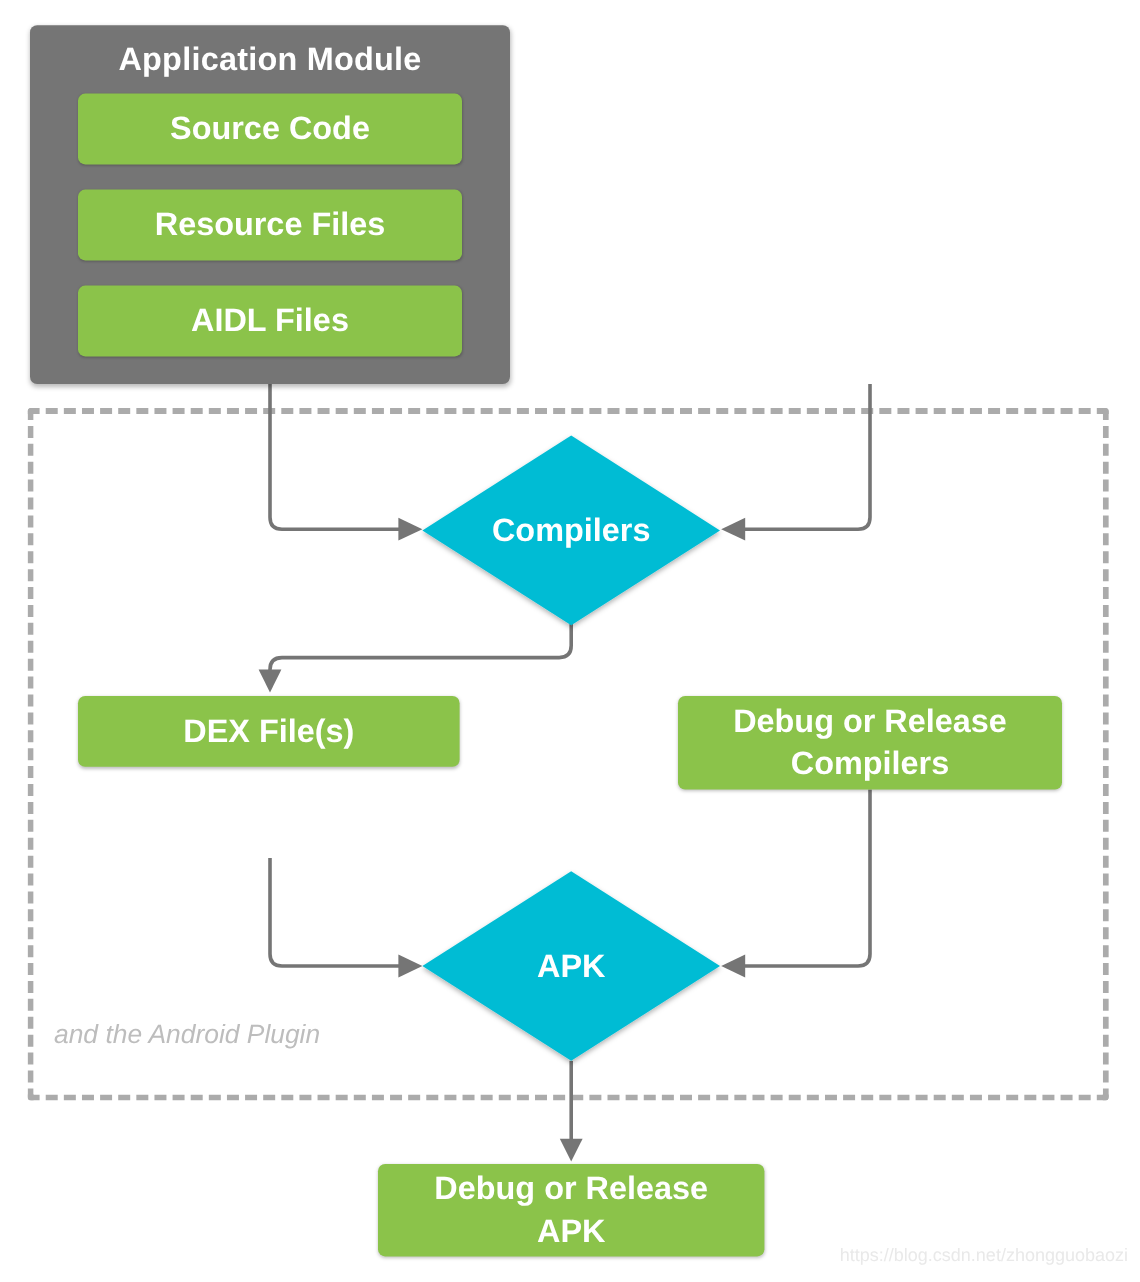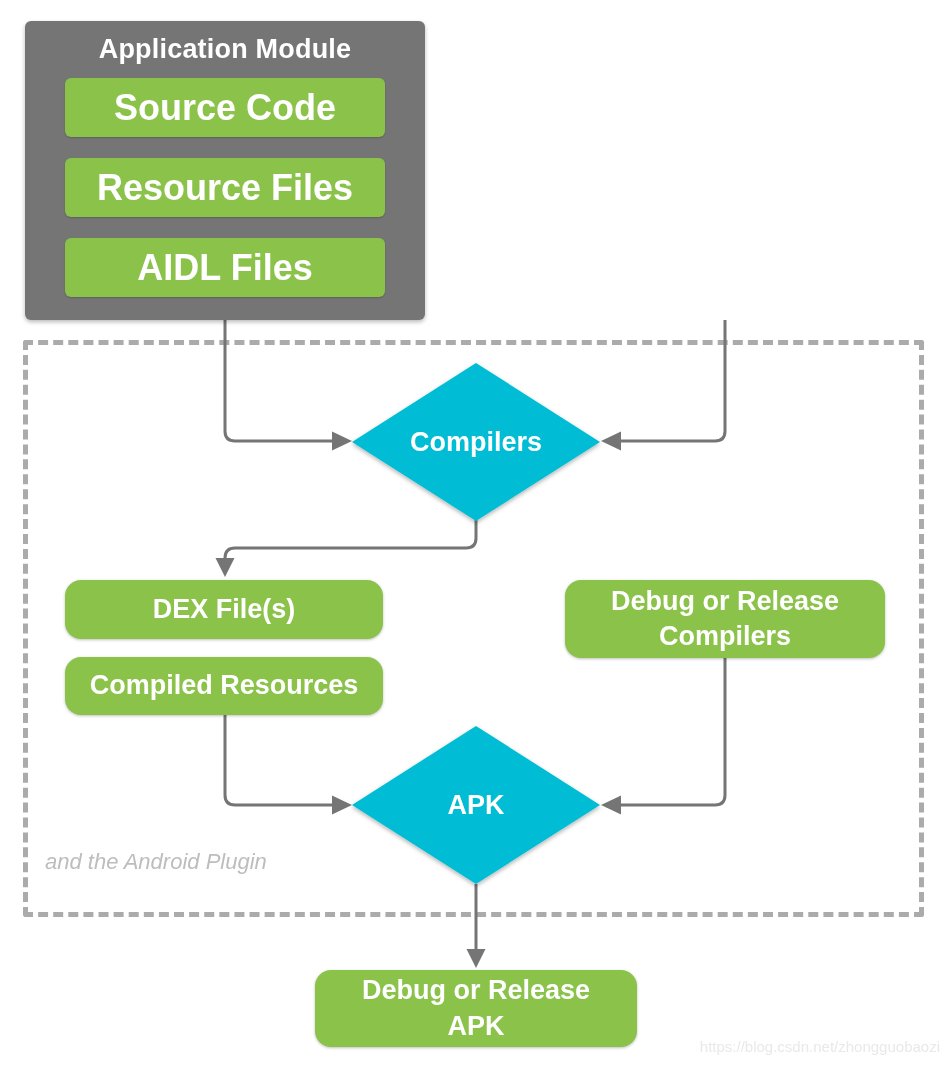--- a/index.html
+++ b/index.html
@@ -15,34 +15,34 @@
   }
   .card.left{left:25px;}
   .card.right{left:525px;}
   .card-title{
     height:57px;display:flex;align-items:center;justify-content:center;
     color:#ffffff;font-size:27px;font-weight:700;letter-spacing:.2px;
   }
   .chip{
     margin:0 40px 21px 40px;height:59px;background:#8BC34A;border-radius:6px;
     display:flex;align-items:center;justify-content:center;
-    color:#ffffff;font-size:36px;font-weight:700;
+    color:#ffffff;font-size:27px;font-weight:700;
     box-shadow:0 1px 2px rgba(0,0,0,.18);
     text-align:right;
   }
   
   .dashed-region{
     position:absolute;left:23px;top:340px;width:901px;height:577px;
     border:5px dashed #ABABAB;border-radius:3px;box-sizing:border-box;
   }
   
   svg.wires{position:absolute;left:0;top:0;pointer-events:none;}
   
   .node{
-    position:absolute;background:#8BC34A;border-radius:16px;
+    position:absolute;background:#8BC34A;border-radius:6px;
     display:flex;flex-direction:column;align-items:center;justify-content:center;
     color:#ffffff;font-size:27px;font-weight:700;text-align:center;line-height:1.3;
     box-shadow:0 1px 3px rgba(0,0,0,.25);
   }
   .node-dex{left:65px;top:580px;width:318px;height:59px;}
   .node-resources{left:65px;top:657px;width:318px;height:58px;}
   .node-keystore{left:565px;top:580px;width:320px;height:78px;}
   .node-apk{left:315px;top:970px;width:322px;height:77px;}
   
   .diamond-label{
@@ -106,21 +106,20 @@
     <div class="chip">AIDL Files</div>
   </div>
 
 
   <div class="diamond-label compilers">Compilers</div>
   <div class="diamond-label packager">
     <span class="line">APK</span>
   </div>
 
   <div class="node node-dex">DEX File(s)</div>
-  <div class="node node-resources">Compiled Resources</div>
   <div class="node node-keystore">
     <span class="line">Debug or Release</span>
     <span class="line">Compilers</span>
   </div>
 
   <div class="gradle-note">
     <span class="line">and the Android Plugin</span>
   </div>
 
   <div class="node node-apk">

